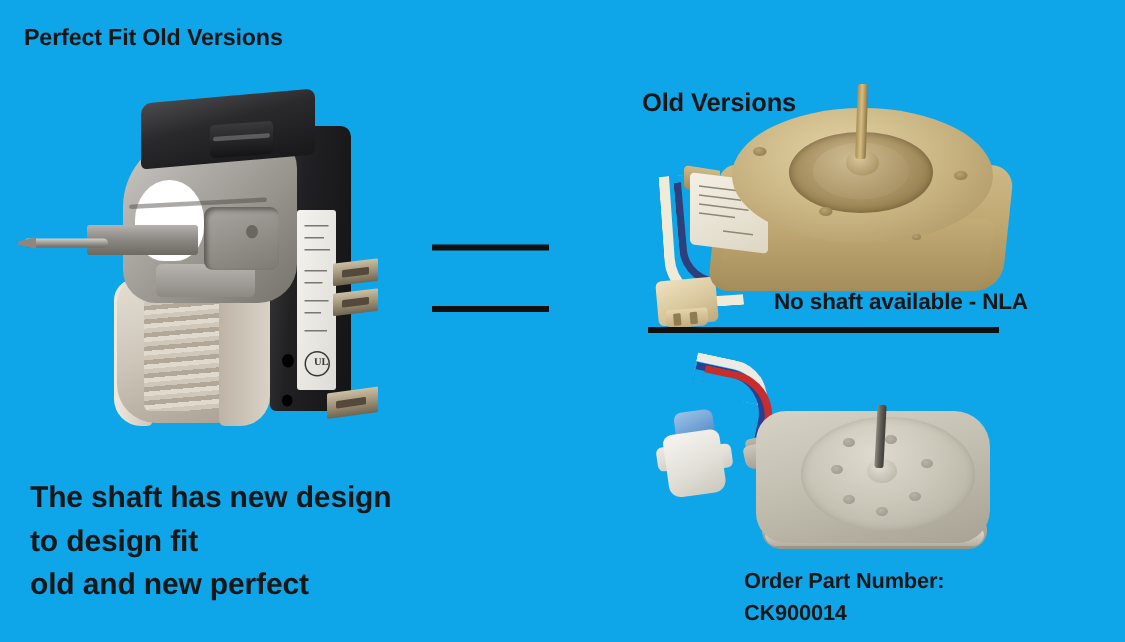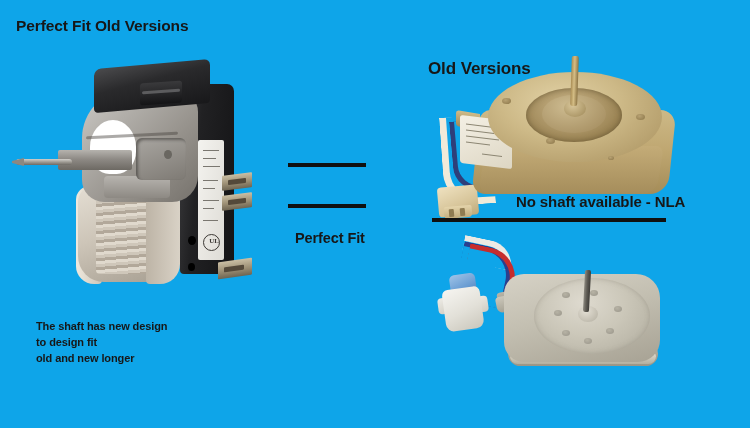--- a/index.html
+++ b/index.html
@@ -21,21 +21,21 @@
     font-weight: bold;
     color: #171717;
     white-space: pre;
     line-height: 1.28;
     letter-spacing: -0.1px;
   }
   #title-left   { left: 16px;  top: 16px;  font-size: 15.5px; }
   #title-right  { left: 428px; top: 14px;  font-size: 17px; margin-top: 44px; }
   #nla-text     { left: 516px; top: 192px; font-size: 15px; }
   #perfect-fit  { left: 295px; top: 229px; font-size: 14.5px; }
-  #shaft-note   { left: 36px;  top: 318px; font-size: 11px; line-height: 1.46; }
+  #shaft-note   { left: 20px;  top: 318px; font-size: 20px; line-height: 1.46; }
   #order-note   { left: 496px; top: 378px; font-size: 14.5px; line-height: 1.46; }
 
   .rule {
     position: absolute;
     background: #101010;
   }
   #rule-mid-1 { left: 288px; top: 163px; width: 78px; height: 4px; }
   #rule-mid-2 { left: 288px; top: 204px; width: 78px; height: 4px; }
   #rule-right { left: 432px; top: 218px; width: 234px; height: 4px; }
 
@@ -418,25 +418,24 @@
     <div class="lm-ul">UL</div>
 
     <div class="lm-tab lm-tab-1"></div>
     <div class="lm-tab-slot" style="left:216px; top:121px; width:18px; transform:skewY(-7deg);"></div>
     <div class="lm-tab lm-tab-2"></div>
     <div class="lm-tab-slot" style="left:216px; top:141px; width:18px; transform:skewY(-7deg);"></div>
     <div class="lm-tab lm-tab-3"></div>
     <div class="lm-tab-slot" style="left:212px; top:208px; width:20px; transform:skewY(-8deg);"></div>
   </div>
 
-  <div class="lbl" id="shaft-note"><span>The shaft has new design</span><br><span>to design fit</span><br><span>old and new longer</span></div>
+  <div class="lbl" id="shaft-note"><span>The shaft has new design</span><br><span>to design fit</span><br><span>old and new perfect</span></div>
 
   <div class="rule" id="rule-mid-1"></div>
   <div class="rule" id="rule-mid-2"></div>
-  <div class="lbl" id="perfect-fit">Perfect Fit</div>
 
   <div class="lbl" id="title-right">Old Versions</div>
 
   <div class="figure" id="fig-tan-motor">
     <div class="tm-wire-white"></div>
     <div class="tm-wire-blue"></div>
     <div class="tm-conn-body"></div>
     <div class="tm-conn-nose"></div>
     <div class="tm-conn-slot tm-conn-slot-1"></div>
     <div class="tm-conn-slot tm-conn-slot-2"></div>
@@ -487,14 +486,15 @@
     <div class="gm-dot gm-dot-2"></div>
     <div class="gm-dot gm-dot-3"></div>
     <div class="gm-dot gm-dot-4"></div>
     <div class="gm-dot gm-dot-5"></div>
     <div class="gm-dot gm-dot-6"></div>
     <div class="gm-dot gm-dot-7"></div>
     <div class="gm-hub"></div>
     <div class="gm-shaft"></div>
   </div>
 
+  <div class="lbl" id="order-note"><span>Order Part Number:</span><br><span>CK900014</span></div>
 
 </div>
 
 </body></html>

